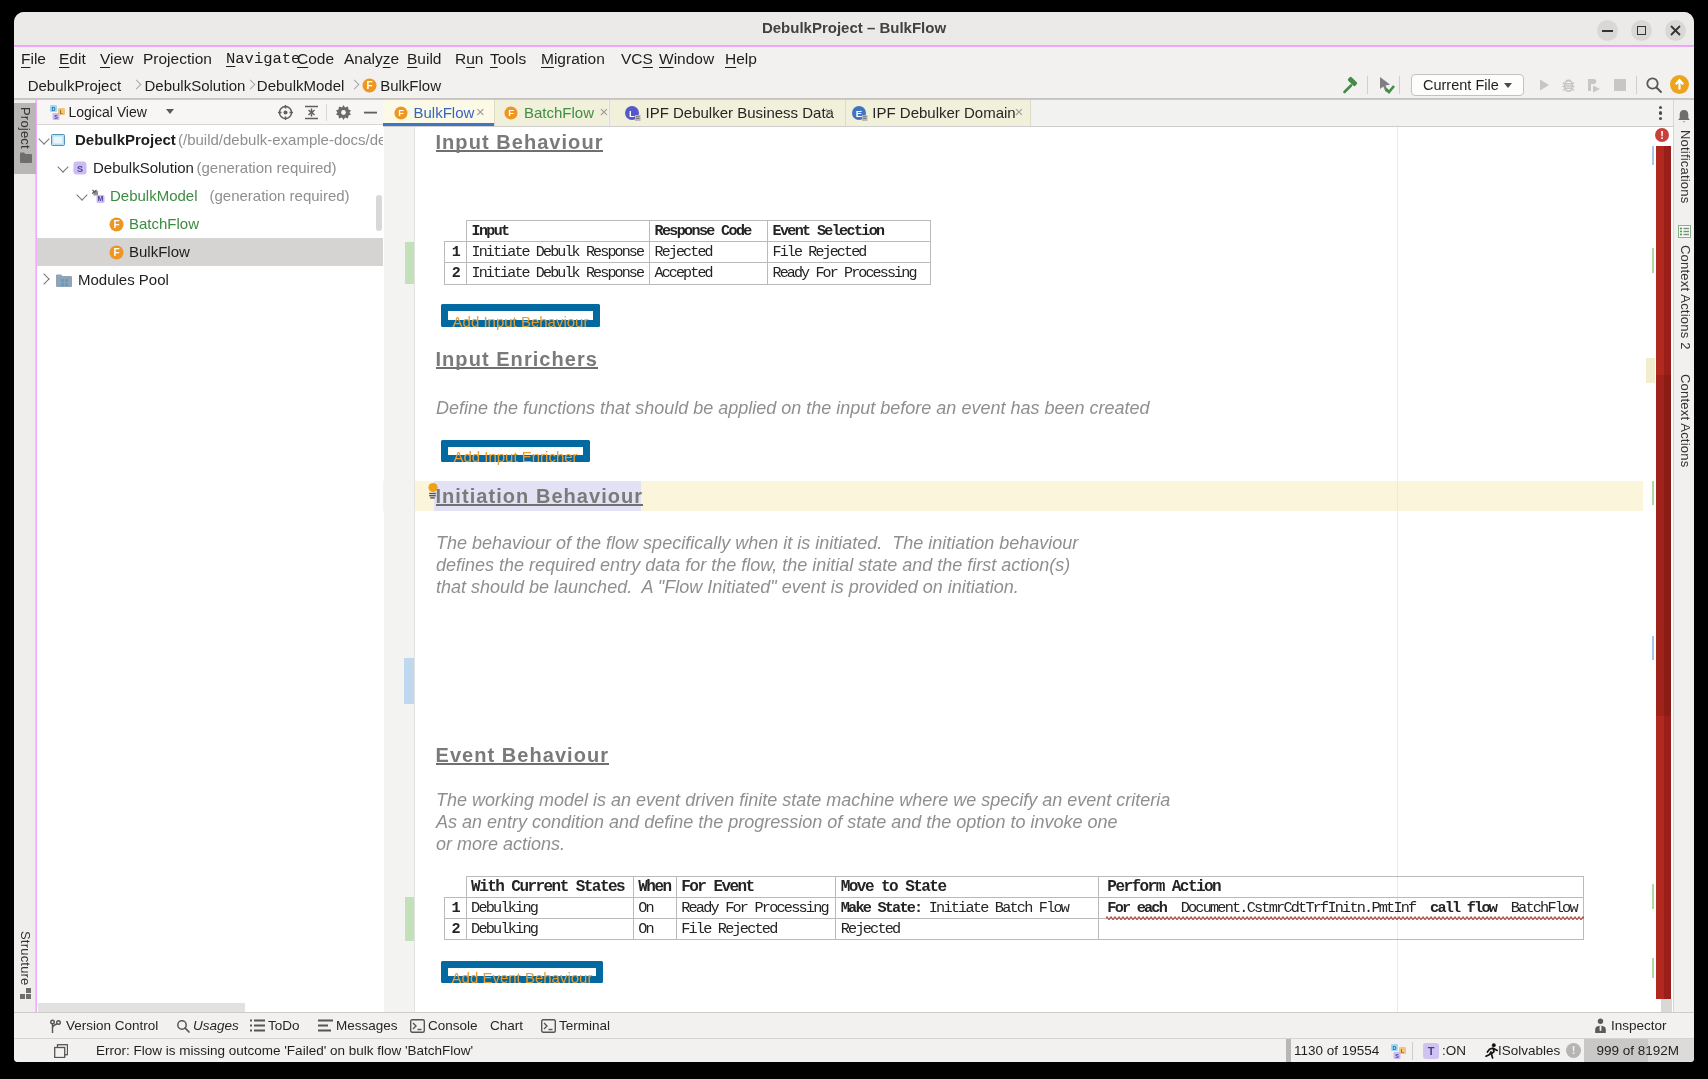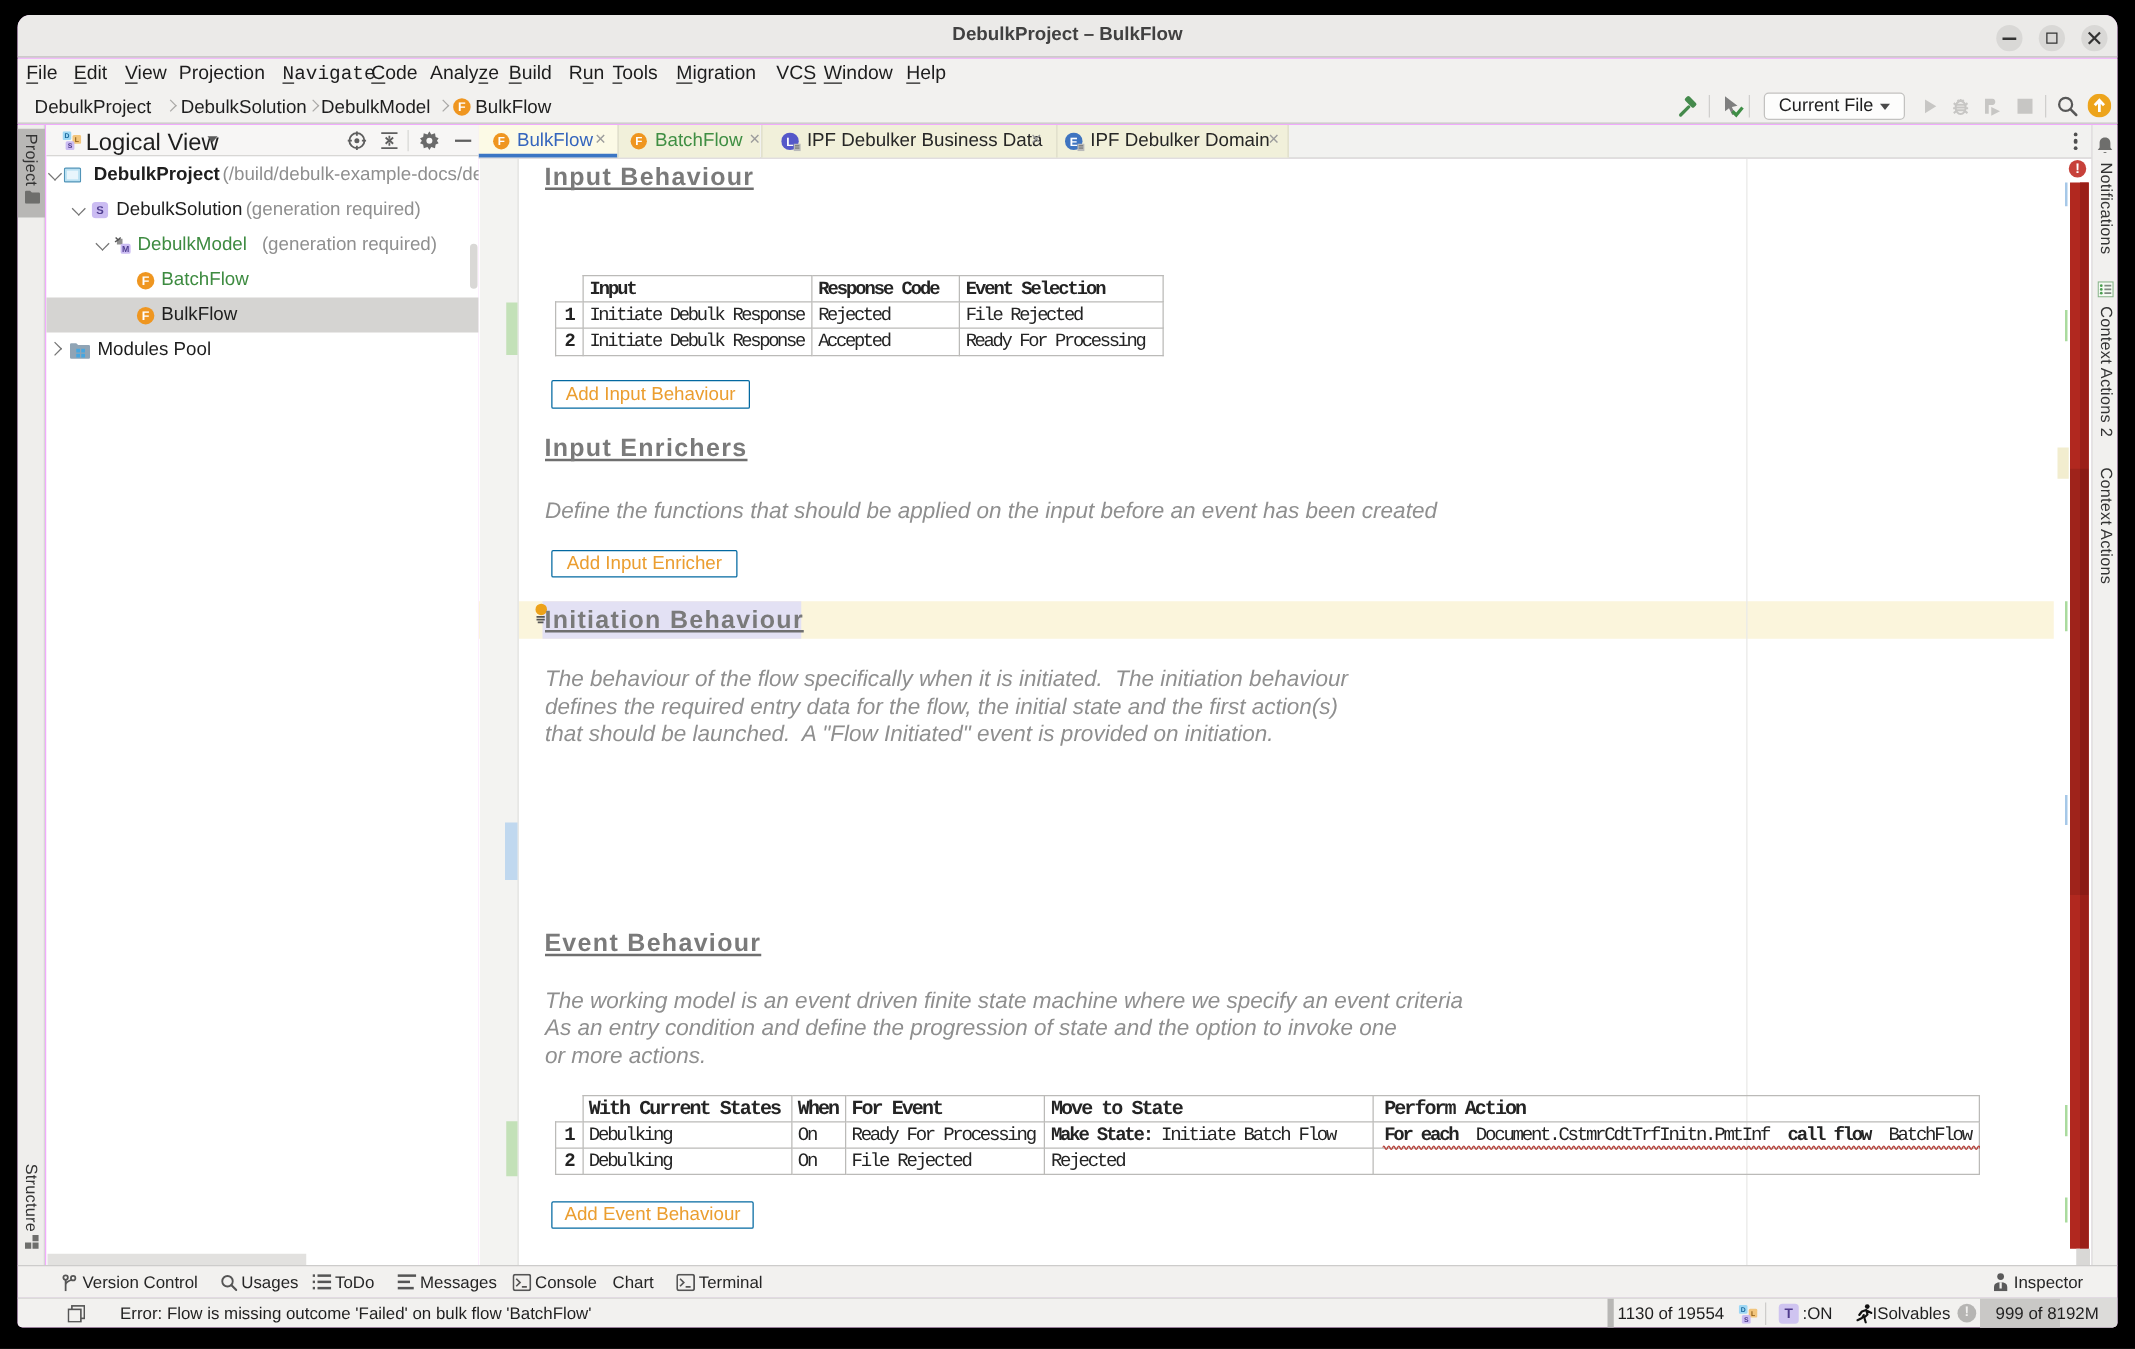--- a/index.html
+++ b/index.html
@@ -53,21 +53,21 @@
   .t3{font-size:15.2px;}
   .t3 .mono{letter-spacing:-1.78px;}
   .t3 .th{font-size:16px;letter-spacing:-1.55px;}
   .th{font-weight:bold;}
   .gry{color:#9b9b9b;}
   .pl8{padding-left:8px !important;}
   .sq{}
   .h1{position:absolute;font-size:20px;font-weight:bold;color:#7a7a7a;letter-spacing:1.05px;
       border-bottom:2px solid #6f6f6f;line-height:15px;}
   .para{position:absolute;font-size:18px;font-style:italic;color:#8f8f8f;letter-spacing:0;line-height:22px;white-space:pre;}
-  .docbtn{position:absolute;border:1px solid #0369a1;border-radius:1.5px;color:#eb9e30;font-size:15px;
+  .docbtn{position:absolute;border:7px solid #0369a1;border-radius:1.5px;color:#eb9e30;font-size:15px;
           text-align:center;background:#fff;}
   table.doc{position:absolute;border-collapse:collapse;table-layout:fixed;}
   table.doc td{border:1px solid #bbbab8;overflow:hidden;white-space:pre;padding:0 0 0 4.5px;vertical-align:middle;}
   td.nob{border:none !important;}
   .mono{font-family:"Liberation Mono",monospace;color:#242424;}
   .num{font-family:"Liberation Mono",monospace;font-weight:bold;text-align:center;padding:0 !important;}
 </style>
 </head>
 <body>
 <div id="win">
@@ -189,21 +189,21 @@
   <div id="panel" class="abs">
     <div id="panelhead" class="abs">
       <svg class="abs" style="left:13px;top:5px;" width="15" height="15" viewBox="0 0 15 15">
         <rect x="0" y="0" width="7" height="7" rx="1.2" fill="#9ed8f5"></rect>
           <text x="3.5" y="5.6" font-size="5.5" font-weight="bold" fill="#1c699c" text-anchor="middle" font-family="Liberation Sans">D</text>
         <rect x="8" y="3" width="7" height="7" rx="1.2" fill="#f2c57c"></rect>
           <text x="11.5" y="8.6" font-size="5.5" font-weight="bold" fill="#8c5a14" text-anchor="middle" font-family="Liberation Sans">L</text>
         <rect x="2.5" y="8" width="7" height="7" rx="1.2" fill="#cbbcf2"></rect>
           <text x="6" y="13.6" font-size="5.5" font-weight="bold" fill="#4f3b8c" text-anchor="middle" font-family="Liberation Sans">S</text>
       </svg>
-      <span class="abs" style="left:32px;top:4px;font-size:19px;color:#1e1e1e;">Logical View</span>
+      <span class="abs" style="left:32px;top:4px;font-size:14px;color:#1e1e1e;">Logical View</span>
       <span class="abs" style="left:129px;top:9px;width:0;height:0;border-left:4.5px solid transparent;border-right:4.5px solid transparent;border-top:5.5px solid #5a5a5a;"></span>
       <svg class="abs" style="left:241px;top:5px;" width="15" height="15" viewBox="0 0 15 15">
           <circle cx="7.5" cy="7.5" r="6" fill="none" stroke="#5f5f5f" stroke-width="1.5"></circle>
           <circle cx="7.5" cy="7.5" r="2" fill="#5f5f5f"></circle>
           <path d="M7.5 0 L7.5 3.5 M7.5 11.5 L7.5 15 M0 7.5 L3.5 7.5 M11.5 7.5 L15 7.5" stroke="#5f5f5f" stroke-width="1.5"></path>
         </svg>
       <svg class="abs" style="left:267.5px;top:5px;" width="15" height="15" viewBox="0 0 15 15">
           <path d="M1 1.5 L14 1.5 M1 13.5 L14 13.5" stroke="#5f5f5f" stroke-width="1.5"></path>
           <path d="M7.5 3.5 L7.5 6 M4.5 5 L7.5 7.8 L10.5 5 M7.5 11.5 L7.5 9 M4.5 10 L7.5 7.2 L10.5 10" stroke="#5f5f5f" stroke-width="1.4" fill="none"></path>
         </svg>
@@ -456,21 +456,21 @@
           <circle cx="3.5" cy="3" r="1.8"></circle>
           <circle cx="9.5" cy="3.5" r="1.8"></circle>
           <path d="M3.5 5 L3.5 14 M3.5 9 Q3.5 6.5 7.8 5"></path>
         </g>
       </svg>
     <span class="abs" style="left:52px;top:5px;">Version Control</span>
     <svg class="abs" style="left:162px;top:6px;" width="14" height="14" viewBox="0 0 14 14">
         <circle cx="6" cy="6" r="4.2" fill="none" stroke="#555" stroke-width="1.5"></circle>
         <path d="M9.2 9.2 L13 13" stroke="#555" stroke-width="1.7" stroke-linecap="round"></path>
       </svg>
-    <span class="abs" style="left:179px;top:5px;">Usages</span>
+    <span class="abs" style="left:179px;top:5px;font-style:italic;">Usages</span>
     <svg class="abs" style="left:236px;top:6px;" width="15" height="13" viewBox="0 0 15 13">
         <g fill="#555">
           <rect x="0" y="0.5" width="2" height="2"></rect>
           <rect x="0" y="5.5" width="2" height="2"></rect>
           <rect x="0" y="10.5" width="2" height="2"></rect>
           <rect x="4" y="0.5" width="11" height="2"></rect>
           <rect x="4" y="5.5" width="11" height="2"></rect>
           <rect x="4" y="10.5" width="11" height="2"></rect>
         </g>
       </svg>

